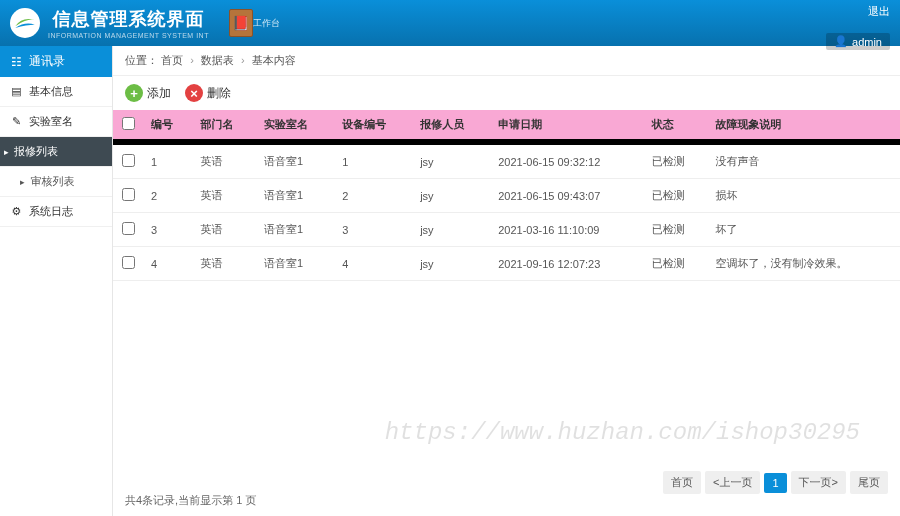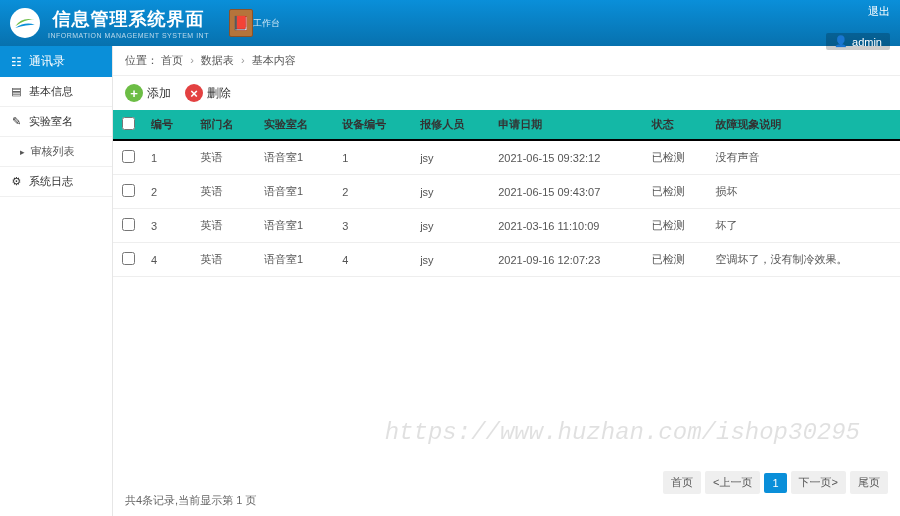--- a/index.html
+++ b/index.html
@@ -33,21 +33,21 @@
 .breadcrumb { padding: 7px 12px; font-size: 11px; color: #555; background: #fff; border-bottom: 1px solid #eee; }
 .breadcrumb .sep { margin: 0 4px; color: #999; }
 .toolbar { padding: 8px 12px; background: #fff; display: flex; gap: 14px; align-items: center; }
 .tbtn { display: flex; align-items: center; gap: 4px; cursor: pointer; font-size: 12px; color: #333; }
 .circ { width: 18px; height: 18px; border-radius: 50%; color: #fff; display: flex; align-items: center; justify-content: center; font-size: 13px; font-weight: bold; }
 .circ.add { background: #6cbd45; }
 .circ.del { background: #e34141; }
 
 .table-wrap { background: #fff; margin: 0; flex: 1; overflow: hidden; }
 table { width: 100%; border-collapse: collapse; font-size: 11px; color: #555; }
-thead th { text-align: left; padding: 7px 8px; border-bottom: 2px solid #000000; font-weight: bold; color: #333; background: #14b8a6; }
+thead th { text-align: left; padding: 7px 8px; border-bottom: 6px solid #000000; font-weight: bold; color: #333; background: #f9a8d4; }
 tbody td { padding: 9px 8px; border-bottom: 1px solid #eee; }
 th:first-child, td:first-child { width: 30px; text-align: center; }
 
 .table-footer { display: flex; justify-content: space-between; align-items: center; padding: 8px 12px; background: #fff; }
 .footer-info { font-size: 11px; color: #666; margin-top: 36px; }
 .pagination { display: flex; gap: 4px; align-items: center; }
 .page-btn { padding: 4px 8px; background: #efefef; color: #555; font-size: 11px; cursor: pointer; border-radius: 2px; }
 .page-btn.current { background: #0a8fd9; color: #fff; }
 
 .watermark { position: absolute; bottom: 70px; right: 40px; font-size: 24px; color: rgba(0,0,0,0.12); font-family: Liberation Mono, monospace; font-style: italic; pointer-events: none; }
@@ -84,20 +84,23 @@
       <span class="sidebar-ico">☷</span>
       <span>通讯录</span>
     </div>
     <div class="sidebar-item">
       <span class="sidebar-ico">▤</span>
       <span>基本信息</span>
     </div>
     <div class="sidebar-item">
       <span class="sidebar-ico">✎</span>
       <span>实验室名</span>
+    </div>
+    <div class="sidebar-item active">
+      <span>报修列表</span>
     </div>
     <div class="sidebar-item sidebar-sub">
       <span style="font-size:9px;">▸</span>
       <span>审核列表</span>
     </div>
     <div class="sidebar-item">
       <span class="sidebar-ico">⚙</span>
       <span>系统日志</span>
     </div>
   </div>

